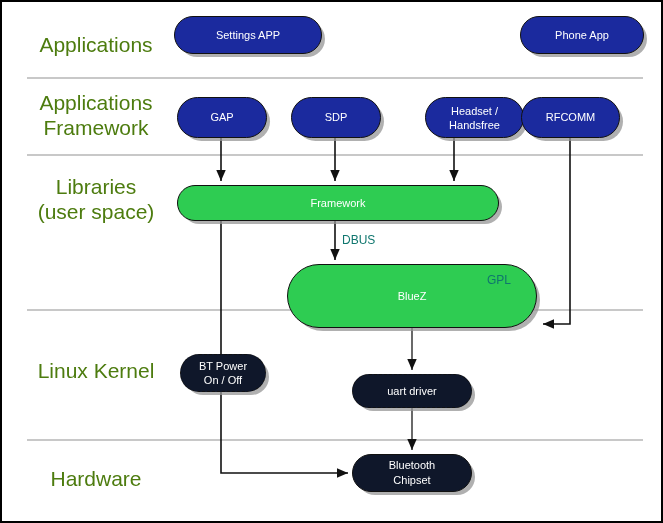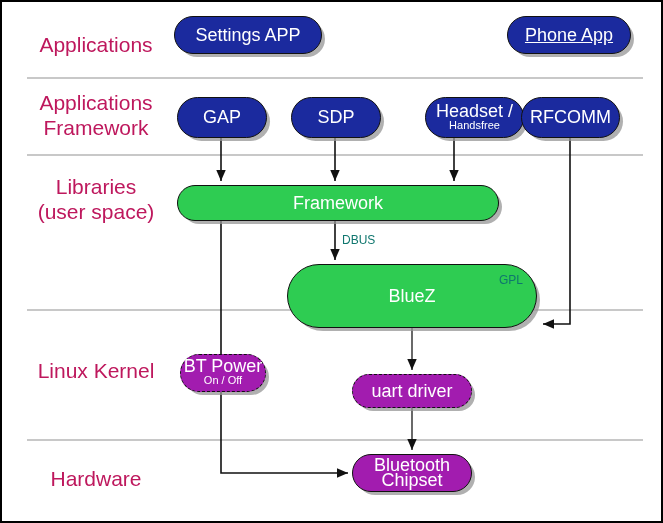--- a/index.html
+++ b/index.html
@@ -22,21 +22,21 @@
   #edges {
     position: absolute;
     left: 0;
     top: 0;
     width: 663px;
     height: 523px;
     pointer-events: none;
   }
   .layer-label {
     position: absolute;
-    color: #be185d;
+    color: #4d7c0f;
     font-size: 21px;
     line-height: 25px;
     text-align: center;
     white-space: pre-line;
     font-family: "Liberation Sans", sans-serif;
   }
   .divider {
     position: absolute;
     height: 0;
     border-top: 2px solid #c8c8c8;
@@ -47,25 +47,25 @@
     display: flex;
     flex-direction: column;
     align-items: center;
     justify-content: center;
     border: 1px solid #111111;
     color: #ffffff;
     text-align: center;
     font-family: "Liberation Sans", sans-serif;
     box-shadow: 4px 4px 0 -1px rgba(150,150,150,0.75);
   }
-  .node .l1 { font-size: 18px; line-height: 15px; }
+  .node .l1 { font-size: 11px; line-height: 15px; }
   .node .l2 { font-size: 11px; line-height: 13px; }
   .node.blue { background: #1b2a9e; }
   .node.green { background: #2ecc52; }
-  .node.red   { background: #a21caf; }
+  .node.red   { background: #0f172a; }
   .node.dashed { border: 1px dashed #111111; }
   .free-label {
     position: absolute;
     color: #0f766e;
     font-size: 12px;
     line-height: 14px;
     font-family: "Liberation Sans", sans-serif;
     white-space: nowrap;
   }
 </style>
@@ -124,21 +124,21 @@
 
     <g>
       <polyline points="219,219 219,471 346,471" fill="none" stroke="#111111" stroke-width="1.6" marker-end="url(#arrow)"></polyline>
     </g>
   </svg>
 
   <div class="node blue" style="left:172px; top:14px; width:148px; height:38px; border-radius:19px;">
     <span class="l1">Settings APP</span>
   </div>
 
-  <div class="node blue" style="left:505px; top:14px; width:124px; height:38px; border-radius:19px;text-decoration:underline;">
+  <div class="node blue" style="left:518px; top:14px; width:124px; height:38px; border-radius:19px;">
     <span class="l1">Phone App</span>
   </div>
 
   <div class="node blue" style="left:289px; top:95px; width:90px; height:41px; border-radius:21px;">
     <span class="l1">SDP</span>
   </div>
 
   <div class="node blue" style="left:175px; top:95px; width:90px; height:41px; border-radius:21px;">
     <span class="l1">GAP</span>
   </div>
@@ -153,21 +153,21 @@
   </div>
 
   <div class="node green" style="left:175px; top:183px; width:322px; height:36px; border-radius:18px;">
     <span class="l1">Framework</span>
   </div>
 
   <div class="node green" style="left:285px; top:262px; width:250px; height:64px; border-radius:32px;">
     <span class="l1">BlueZ</span>
   </div>
 
-  <div class="free-label" style="left:497px; top:271px;">GPL</div>
+  <div class="free-label" style="left:485px; top:271px;">GPL</div>
 
   <div class="free-label" style="left:340px; top:231px;">DBUS</div>
 
   <div class="node red dashed" style="left:178px; top:352px; width:86px; height:38px; border-radius:19px;">
     <span class="l1">BT Power</span>
     <span class="l2">On / Off</span>
   </div>
 
   <div class="node red dashed" style="left:350px; top:372px; width:120px; height:34px; border-radius:17px;">
     <span class="l1">uart driver</span>

